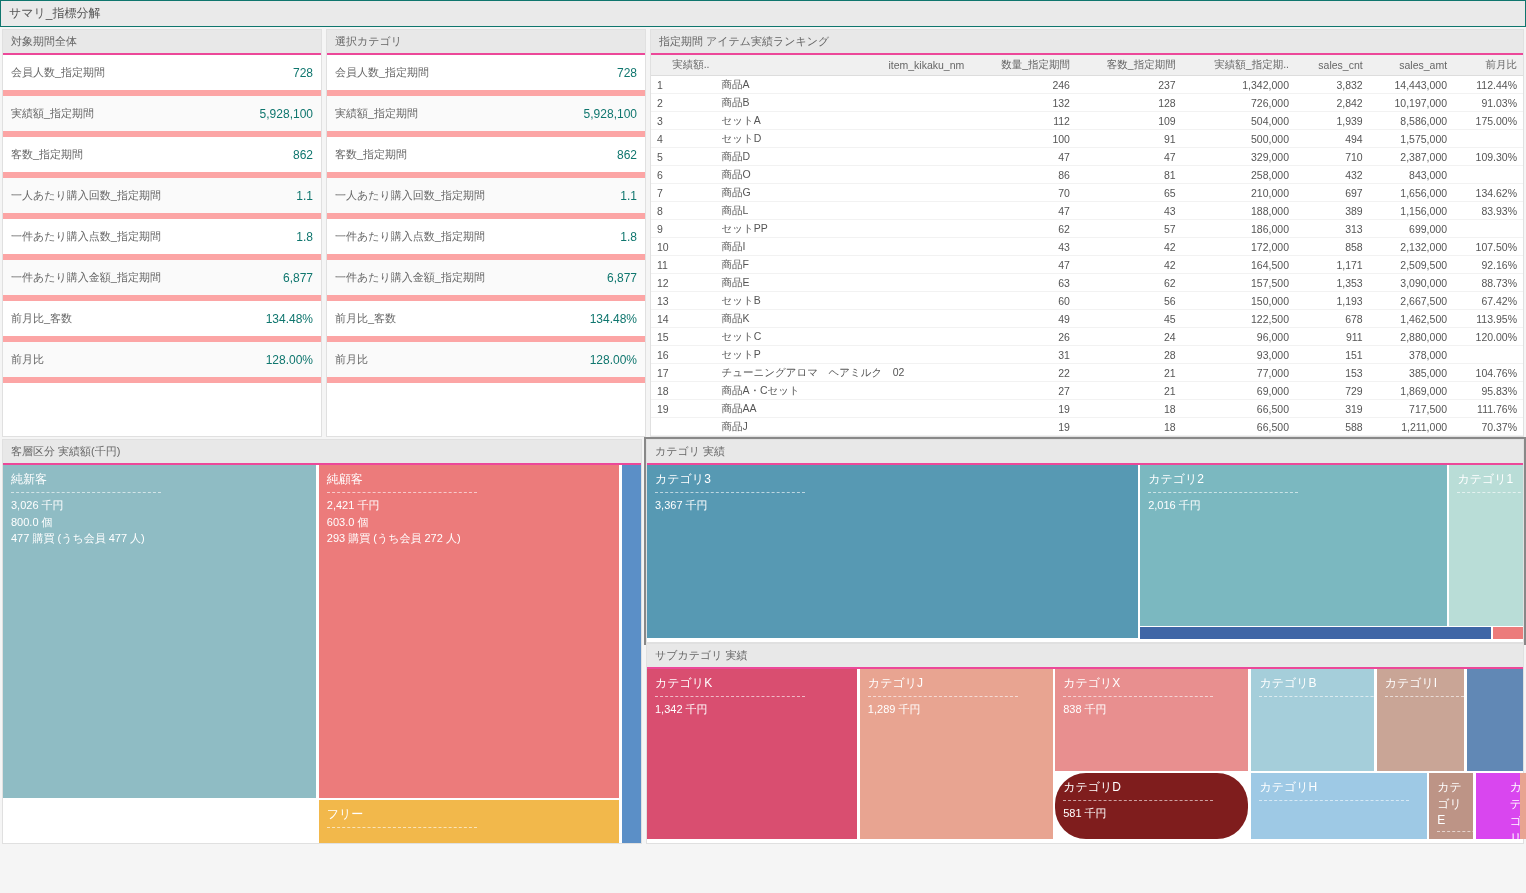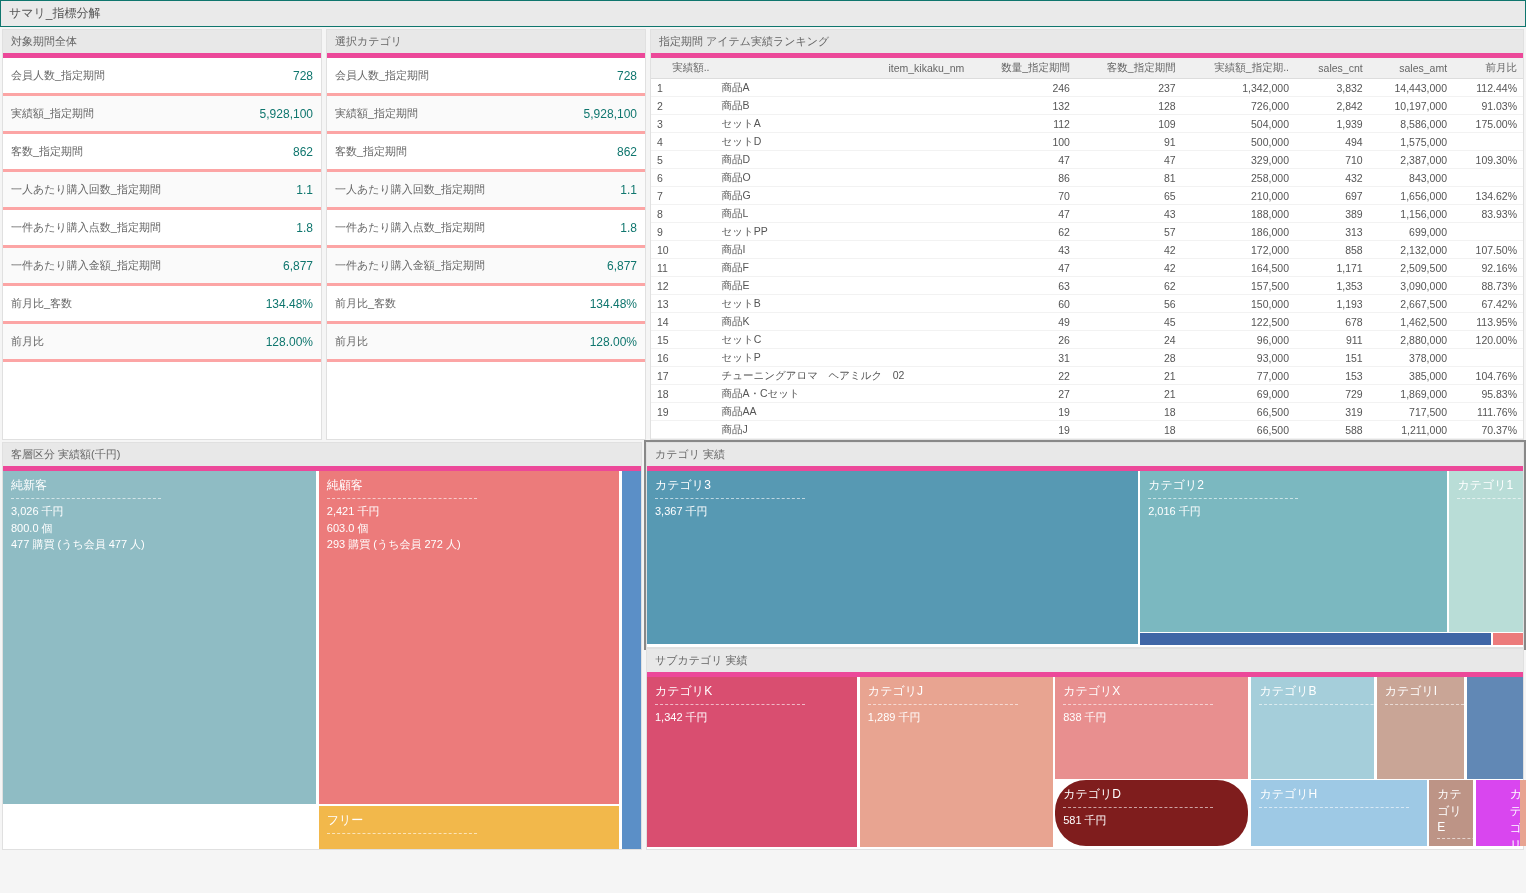--- a/index.html
+++ b/index.html
@@ -1,21 +1,21 @@
 <!DOCTYPE html>
 <html><head>
 <meta charset="utf-8">
 <style>
 * { box-sizing: border-box; margin: 0; padding: 0; }
 body { font-family: "Meiryo", "Hiragino Sans", sans-serif; font-size: 11px; background: #f5f5f5; color: #555; width: 1526px; }
 .main-title { background: #eaeaea; padding: 4px 8px; border: 1px solid #0f766e; font-size: 12px; }
 .container { display: grid; grid-template-columns: 320px 320px 1fr; gap: 4px; padding: 2px; }
 .panel { background: #fff; border: 1px solid #e0e0e0; }
-.panel-header { background: #e8e8e8; padding: 4px 8px; border-bottom: 5px solid #ec4899; font-size: 11px; color: #666; }
-.kpi-row { display: flex; justify-content: space-between; align-items: center; padding: 10px 8px; border-bottom: 3px solid #fca5a5; }
+.panel-header { background: #e8e8e8; padding: 4px 8px; border-bottom: 2px solid #ec4899; font-size: 11px; color: #666; }
+.kpi-row { display: flex; justify-content: space-between; align-items: center; padding: 10px 8px; border-bottom: 6px solid #fca5a5; }
 .kpi-row:nth-child(even){ background:#fafafa; }
 .kpi-label { color: #666; font-size: 11px; }
 .kpi-value { color: #0f766e; font-size: 12px; text-align: right; }
 .table-panel { grid-column: 3; }
 table { width: 100%; border-collapse: collapse; font-size: 10.5px; }
 thead th { background: #f0f0f0; text-align: right; padding: 3px 6px; font-weight: normal; color: #666; border-bottom: 1px solid #ddd; white-space: nowrap; }
 thead th:first-child, thead th:nth-child(2) { text-align: right; }
 tbody td { padding: 1.5px 6px; text-align: right; border-bottom: 1px solid #f2f2f2; color: #555; white-space: nowrap; }
 tbody td:first-child, tbody td:nth-child(2) { text-align: left; }
 

